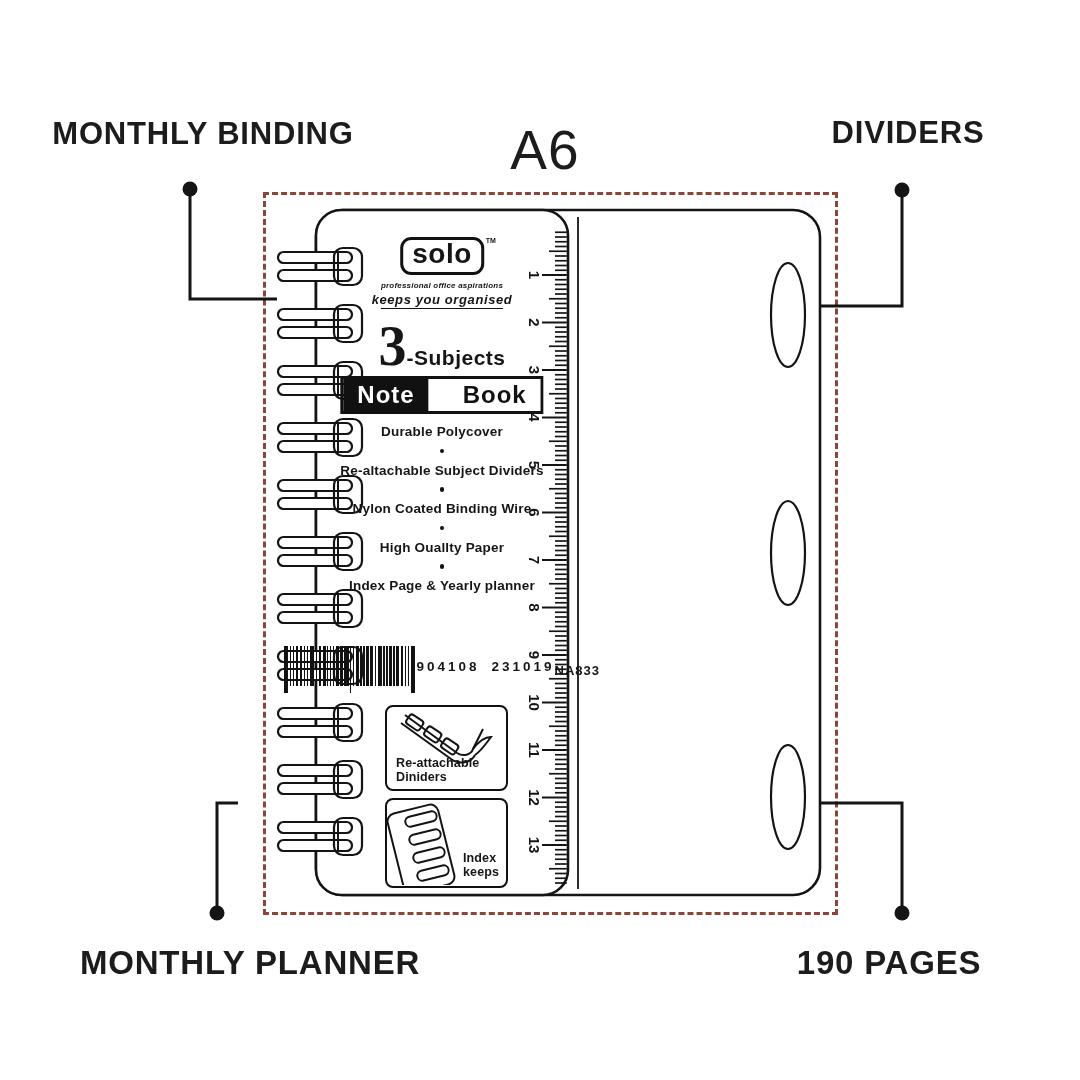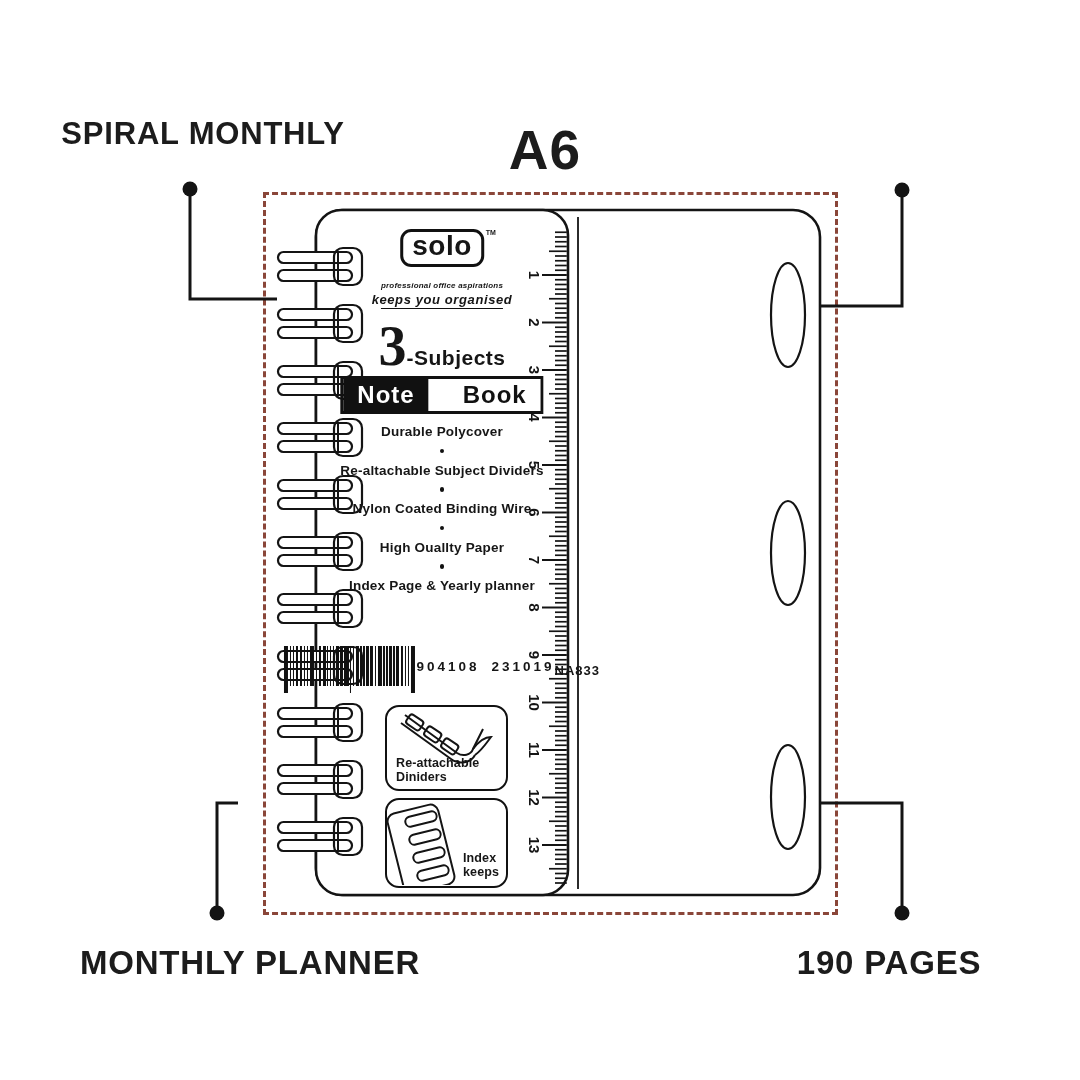--- a/index.html
+++ b/index.html
@@ -15,42 +15,42 @@
   }
   .callout-label {
     position: absolute;
     transform: translateX(-50%);
     font-weight: 600;
     color: #1c1c1c;
     letter-spacing: 0.8px;
     white-space: nowrap;
   }
   #label-spiral   { left: 203px; top: 116px; font-size: 31px; }
-  #label-size     { left: 545px; top: 118px; font-size: 55px; font-weight: 700; letter-spacing: 1px; }
+  #label-size     { left: 545px; top: 118px; font-size: 55px; font-weight: 400; letter-spacing: 1px; }
   #label-dividers { left: 908px; top: 115px; font-size: 31px; }
   #label-monthly  { left: 250px; top: 944px; font-size: 33px; }
   #label-pages    { left: 889px; top: 944px; font-size: 33px; }
 
   #dashed-frame {
     position: absolute;
     left: 263px; top: 192px;
     width: 575px; height: 723px;
     border: 3px dashed #8a4639;
   }
   #scene-svg { position: absolute; left: 0; top: 0; }
 
   
   #cover-content {
     position: absolute;
     left: 316px; top: 210px;
     width: 252px; height: 685px;
   }
   .cx { position: absolute; left: 50%; transform: translateX(-50%); }
 
-  #brand-wrap { top: 19px; }
+  #brand-wrap { top: 27px; }
   #brand-box {
     position: relative;
     border: 3.5px solid #111;
     border-radius: 11px;
     padding: 0 9px;
     height: 38px;
     display: flex; align-items: center; justify-content: center;
   }
   #brand-text {
     font-size: 28px; font-weight: 800; letter-spacing: 0.5px;
@@ -121,21 +121,21 @@
     display: flex; gap: 12px; margin-top: -6px;
     background: transparent;
     font-size: 13.5px; font-weight: 600; letter-spacing: 3px;
   }
   #model-code { font-size: 13px; font-weight: 700; letter-spacing: 1px; margin-top: 2px; }
 
   .badge-box {
     position: absolute; left: 69px;
     width: 123px;
     border: 2.5px solid #111;
-    border-radius: 14px;
+    border-radius: 8px;
     background: #fff;
   }
   #badge-dividers { top: 495px; height: 86px; }
   #badge-index    { top: 588px; height: 90px; padding-left: 14px; }
   .badge-text {
     position: absolute;
     font-size: 12.5px; font-weight: 700; line-height: 1.08;
     letter-spacing: 0.1px;
   }
   #badge-dividers .badge-text { left: 9px; bottom: 5px; }
@@ -454,17 +454,18 @@
         <rect x="26" y="50" width="32" height="10" rx="5" transform="rotate(-14 42 55)"></rect>
         <rect x="30" y="68" width="32" height="10" rx="5" transform="rotate(-14 46 73)"></rect>
       </svg>
       <div class="badge-text">
         <div>Index</div>
         <div>keeps</div>
       </div>
     </div>
   </div>
 
-  <div id="label-spiral" class="callout-label">SPIRAL MONTHLY</div>
+  <div id="label-spiral" class="callout-label">MONTHLY BINDING</div>
   <div id="label-size" class="callout-label">A6</div>
+  <div id="label-dividers" class="callout-label">DIVIDERS</div>
   <div id="label-monthly" class="callout-label">MONTHLY PLANNER</div>
   <div id="label-pages" class="callout-label">190 PAGES</div>
 </div>
 
 </body></html>

